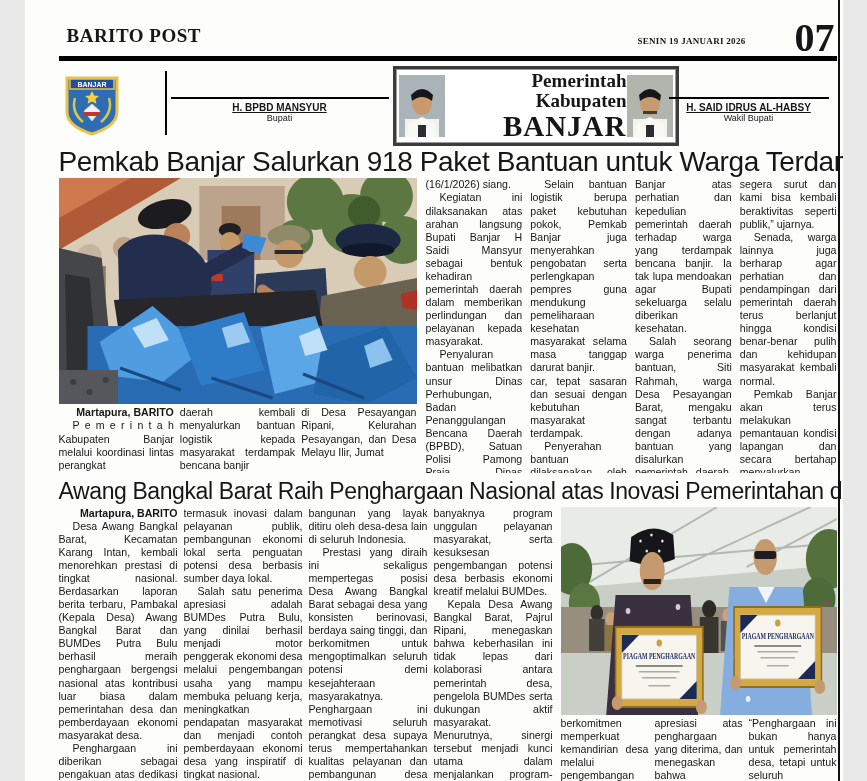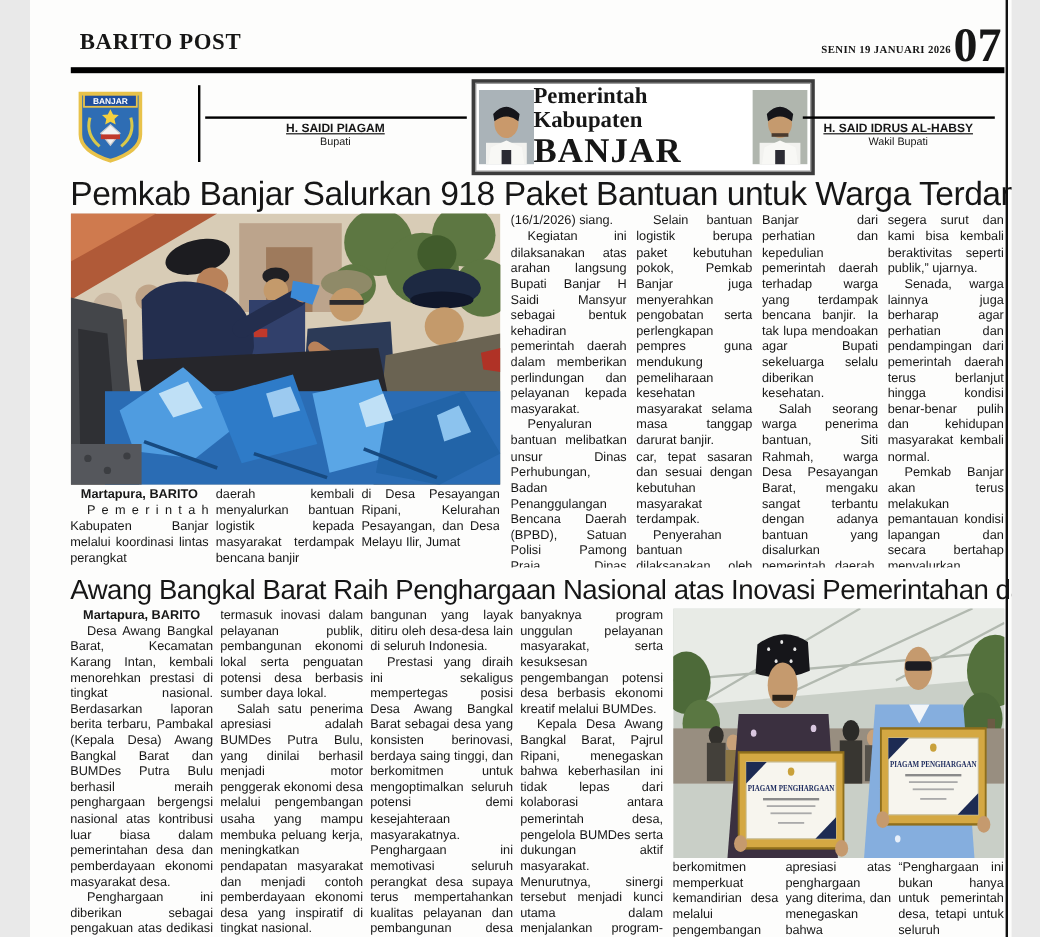--- a/index.html
+++ b/index.html
@@ -6,40 +6,40 @@
   .page{position:relative;width:790px;height:781px;margin:0 auto;background:#fdfdfc;
         font-family:"Liberation Sans",sans-serif;color:#161616;overflow:hidden;padding-left:28px;}
   .edge{position:absolute;top:0;bottom:0;right:3px;width:2px;background:#111;}
 
   
   .masthead{position:relative;height:56px;}
   .brand{position:absolute;left:14px;bottom:9px;font-family:"Liberation Serif",serif;
          font-weight:700;font-size:19px;letter-spacing:.5px;}
   .mast-title{position:absolute;left:0;right:0;top:2px;margin:0;text-align:center;
          font-family:"Liberation Serif",serif;font-weight:400;font-size:42px;letter-spacing:3px;}
-  .mast-right{position:absolute;right:8px;bottom:1px;display:flex;align-items:flex-end;}
+  .mast-right{position:absolute;right:8px;bottom:1px;display:flex;align-items:flex-end;gap:47px;}
   .mast-date{font-family:"Liberation Serif",serif;font-weight:700;font-size:9px;
          margin:0 2px 9px 0;letter-spacing:.3px;white-space:nowrap;}
   .page-num{font-family:"Liberation Serif",serif;font-weight:700;font-size:40px;line-height:.82;}
   .top-rule{height:5px;background:#000;margin:0 6px;}
 
   
   .gov-banner{position:relative;height:78px;margin:4px 6px 0;}
   .crest{position:absolute;left:4px;top:3px;}
   .crest-divider{position:absolute;left:106px;top:6px;width:2px;height:64px;background:#000;}
   .official{position:absolute;top:32px;}
   .off-line{height:2px;background:#000;margin-bottom:3px;}
   .off-name{text-align:center;font-size:10px;font-weight:700;text-decoration:underline;}
   .off-title{text-align:center;font-size:9px;}
   .official.left{left:112px;width:218px;}
   .official.right{left:610px;right:8px;}
   .center-box{position:absolute;left:334px;top:1px;width:274px;height:70px;background:#fff;
         border:3px solid #3c3c3c;box-shadow:inset 0 0 0 1px #9c9c9c;
         display:flex;align-items:center;justify-content:space-between;padding:2px 3px;box-sizing:content-box;}
-  .cb-text{flex:1;text-align:left;font-family:"Liberation Serif",serif;font-weight:700;line-height:1.05;}
+  .cb-text{flex:1;text-align:right;font-family:"Liberation Serif",serif;font-weight:700;line-height:1.05;}
   .cb-line1{font-size:19px;}
   .cb-line2{font-size:29px;letter-spacing:1px;}
 
   
   .headline{margin:4px 6px 2px;text-align:center;font-weight:400;font-size:28px;
         letter-spacing:-.4px;white-space:nowrap;line-height:1.05;}
   .headline.h2{font-size:23px;margin:6px 6px 3px;}
 
   
   .a1-grid{display:flex;gap:9px;margin:2px 6px 0;height:295px;}
@@ -51,21 +51,21 @@
 
   .a2-grid{display:flex;gap:8px;margin:0 6px;height:300px;}
   .a2-cols{width:494px;display:flex;gap:6px;}
   .a2-right{flex:1;display:flex;flex-direction:column;}
   .photo2{width:100%;height:208px;display:block;}
 
   
   .col,.cap-col{font-size:10.6px;line-height:1.235;}
   .para{margin:0;text-align:justify;}
   .para.ind{text-indent:14px;}
-  .para.bold{font-weight:700;text-align:center;}
+  .para.bold{font-weight:700;text-align:right;}
 </style>
 </head>
 <body>
 
 <div class="page">
   <div class="edge"></div>
 
   <header class="masthead">
     <div class="brand">BARITO POST</div>
     <div class="mast-right">
@@ -85,21 +85,21 @@
         <path d="M29 36 l8 7 -8 10 -8-10z" fill="#f2f2f2" stroke="#cccccc"></path>
         <rect x="21" y="44" width="16" height="4" fill="#c0392b"></rect>
         <path d="M12 30 q-4 14 8 24" fill="none" stroke="#d8c84a" stroke-width="2.5"></path>
         <path d="M46 30 q4 14 -8 24" fill="none" stroke="#d8c84a" stroke-width="2.5"></path>
       </svg>
     </div>
     <div class="crest-divider"></div>
 
     <div class="official left">
       <div class="off-line"></div>
-      <div class="off-name">H. SAIDI PIAGAM</div>
+      <div class="off-name">H. BPBD MANSYUR</div>
       <div class="off-title">Bupati</div>
     </div>
 
     <div class="center-box">
       <svg width="46" height="62" viewBox="0 0 46 62">
         <rect width="46" height="62" fill="#aab3b8"></rect>
         <rect x="6" y="44" width="34" height="18" fill="#f2f2ef"></rect>
         <path d="M10 48 L23 42 L36 48 L38 62 L8 62 Z" fill="#f8f8f5"></path>
         <ellipse cx="23" cy="28" rx="10" ry="12" fill="#c9996b"></ellipse>
         <path d="M12 20 Q23 8 34 20 L33 26 Q23 18 13 26 Z" fill="#15151a"></path>
@@ -207,21 +207,21 @@
             <p class="para">(16/1/2026) siang.</p>
             <p class="para ind">Kegiatan ini dilaksanakan atas arahan langsung Bupati Banjar H Saidi Mansyur sebagai bentuk kehadiran pemerintah daerah dalam memberikan perlindungan dan pelayanan kepada masyarakat.</p>
             <p class="para ind">Penyaluran bantuan melibatkan unsur Dinas Perhubungan, Badan Penanggulangan Bencana Daerah (BPBD), Satuan Polisi Pamong Praja, Dinas Pemadam Kebakaran, serta Dinas Komunikasi, Informatika, Statistik dan Persandian (DKISP) Kabupaten Banjar. Seluruh perangkat daerah bersinergi untuk memastikan pendistribusian bantuan berjalan lan-</p>
           </div>
         <div class="col">
             <p class="para ind">Selain bantuan logistik berupa paket kebutuhan pokok, Pemkab Banjar juga menyerahkan pengobatan serta perlengkapan pempres guna mendukung pemeliharaan kesehatan masyarakat selama masa tanggap darurat banjir.</p>
             <p class="para">car, tepat sasaran dan sesuai dengan kebutuhan masyarakat terdampak.</p>
             <p class="para ind">Penyerahan bantuan dilaksanakan oleh Kepala Pelaksana BPBD Kabupaten Banjar, Wasis Nugraha, dengan total 918 paket untuk 3 desa tersebut.</p>
           </div>
         <div class="col">
-            <p class="para">Banjar dari perhatian dan kepedulian pemerintah daerah terhadap warga yang terdampak bencana banjir. Ia tak lupa mendoakan agar Bupati sekeluarga selalu diberikan kesehatan.</p>
+            <p class="para">Banjar atas perhatian dan kepedulian pemerintah daerah terhadap warga yang terdampak bencana banjir. Ia tak lupa mendoakan agar Bupati sekeluarga selalu diberikan kesehatan.</p>
             <p class="para ind">Salah seorang warga penerima bantuan, Siti Rahmah, warga Desa Pesayangan Barat, mengaku sangat terbantu dengan adanya bantuan yang disalurkan pemerintah daerah. Ia menyampaikan bantuan tersebut sangat dibutuhkan oleh masyarakat, terutama untuk memenuhi kebutuhan sehari-hari selama banjir masih melanda.</p>
           </div>
         <div class="col">
             <p class="para">segera surut dan kami bisa kembali beraktivitas seperti publik,” ujarnya.</p>
             <p class="para ind">Senada, warga lainnya juga berharap agar perhatian dan pendampingan dari pemerintah daerah terus berlanjut hingga kondisi benar-benar pulih dan kehidupan masyarakat kembali normal.</p>
             <p class="para ind">Pemkab Banjar akan terus melakukan pemantauan kondisi lapangan dan secara bertahap menyalurkan bantuan ke wilayah terdampak lainnya hingga kondisi banjir berangsur surut dan masyarakat dapat kembali menjalankan aktivitas secara normal. rel/ang</p>
           </div>
       </div>
     </div>
   </section>

